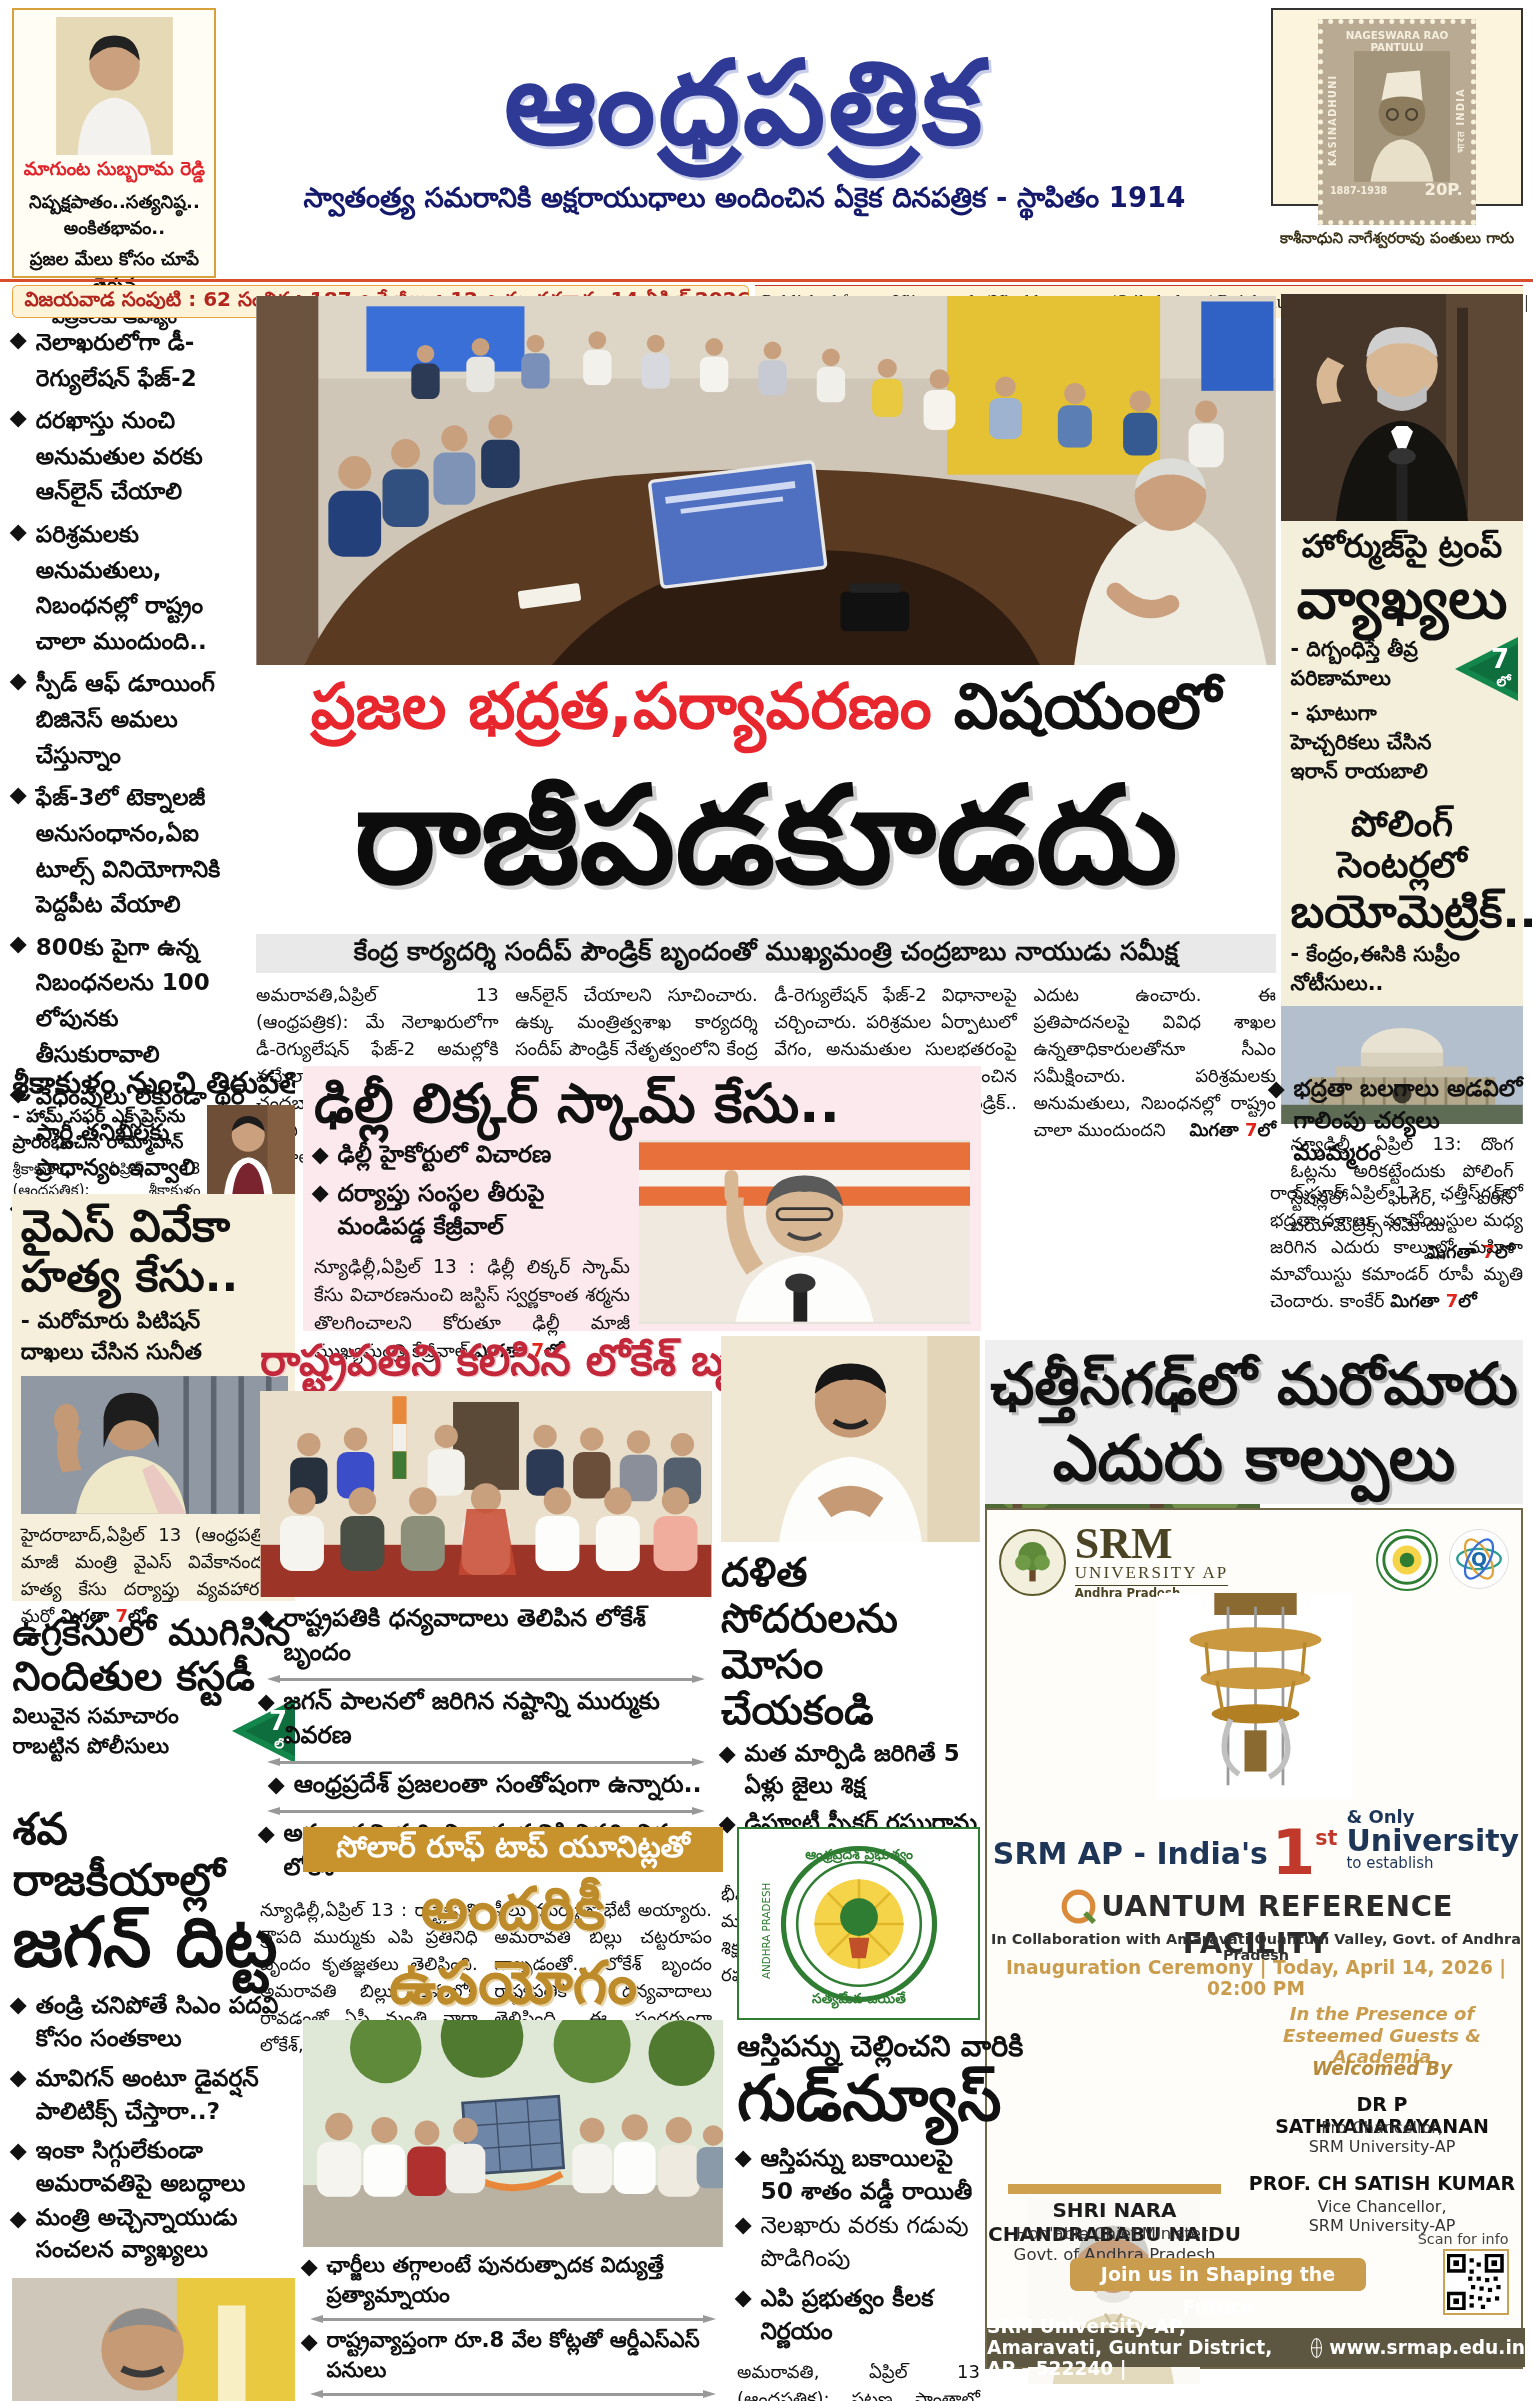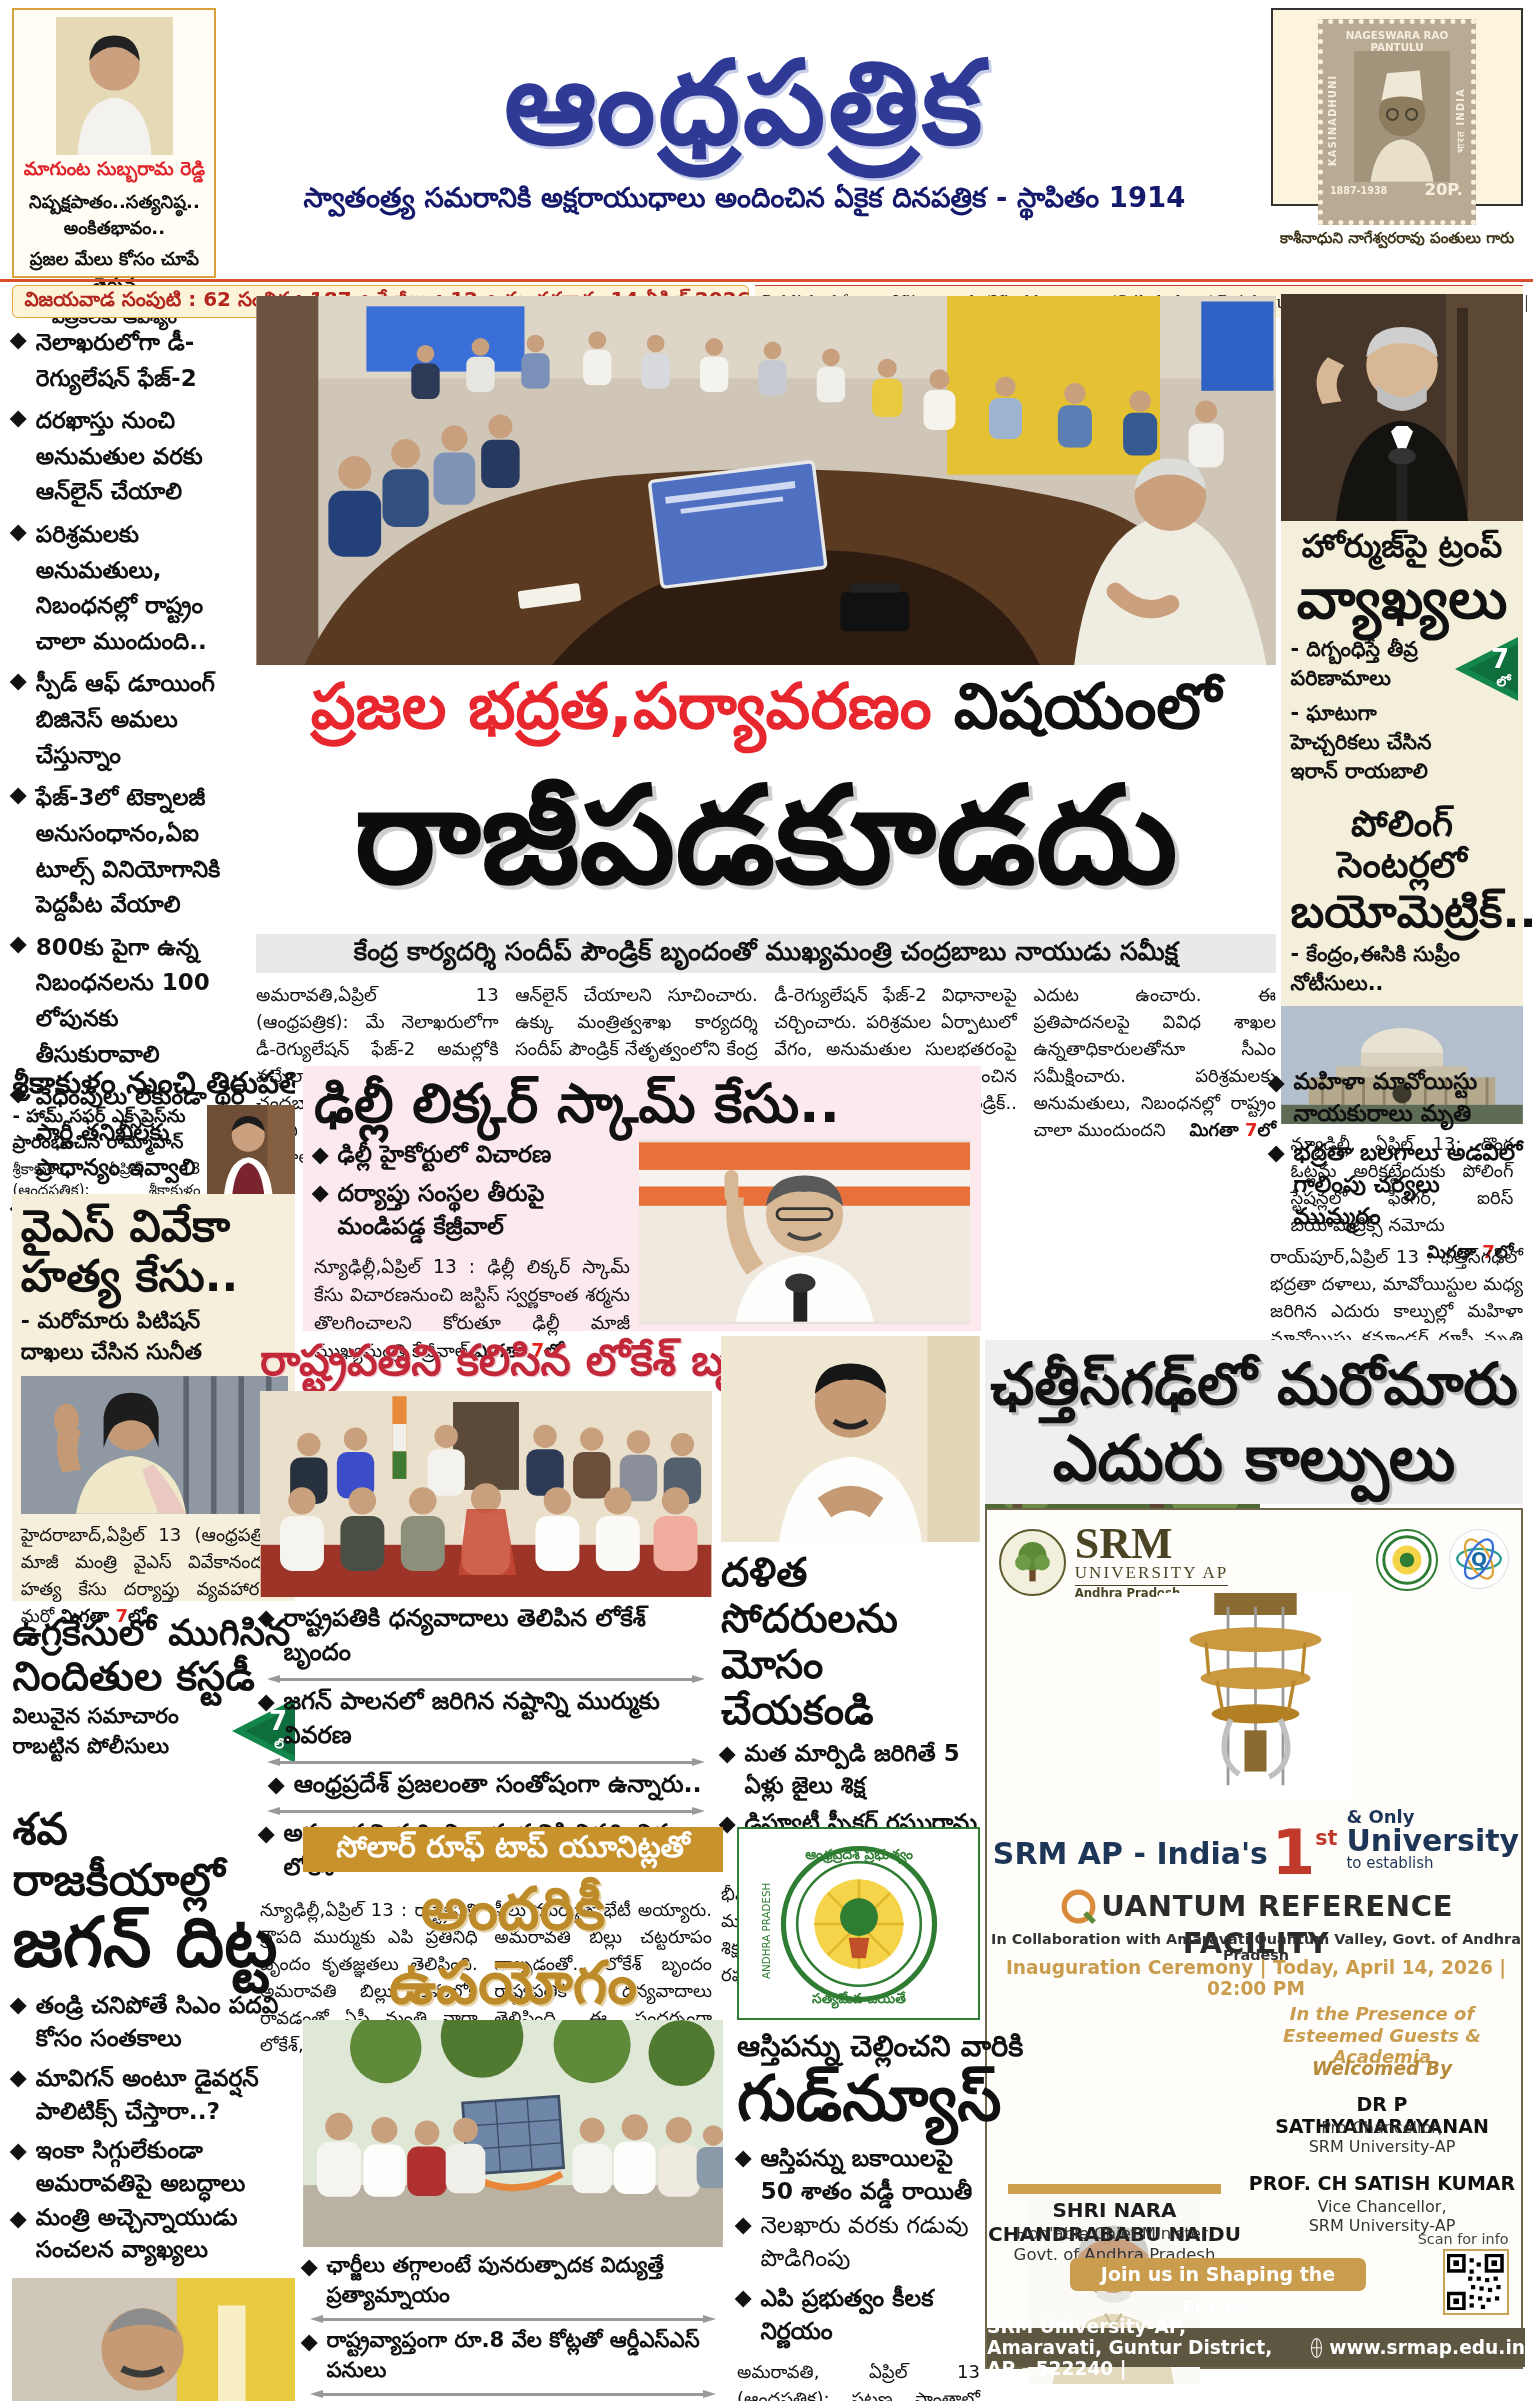--- a/index.html
+++ b/index.html
@@ -341,24 +341,20 @@
     <rect x="120" y="0" width="10" height="192" fill="#5a4632"></rect>
     <rect x="20" y="0" width="7" height="192" fill="#64503a"></rect>
     <use href="#sold" x="30" y="70" width="56" height="98"></use>
     <use href="#sold" x="86" y="50" width="66" height="116"></use>
     <use href="#sold" x="148" y="30" width="52" height="150"></use>
     <line x1="60" y1="120" x2="110" y2="140" stroke="#1d1d1d" stroke-width="6"></line>
     <line x1="130" y1="100" x2="175" y2="130" stroke="#1d1d1d" stroke-width="6"></line>
   </svg>
 </div>
 <div class="abs" style="left:1270px;top:1068px;width:253px;height:263px">
-  <div class="brow" style="font-size:23px;font-weight:bold">
-      <span class="dia"></span>
-      <span>మహిళా మావోయిస్టు నాయకురాలు మృతి</span>
-    </div>
   <div class="brow" style="font-size:23px;font-weight:bold;margin-top:6.9px">
       <span class="dia"></span>
       <span>భద్రతా బలగాలు అడవిలో గాలింపు చర్యలు ముమ్మరం</span>
     </div>
   <div class="bodytxt" style="font-size:18px;margin-top:8.3px">
     <span>రాయ్‌పూర్,ఏప్రిల్ 13 : ఛత్తీస్‌గఢ్‌లో భద్రతా దళాలు, మావోయిస్టుల మధ్య జరిగిన ఎదురు కాల్పుల్లో మహిళా మావోయిస్టు కమాండర్ రూపీ మృతి చెందారు. కాంకేర్</span>
     <span class="more">
       <span>మిగతా </span><span class="n">7</span><span>లో</span>
     </span>
   </div>

